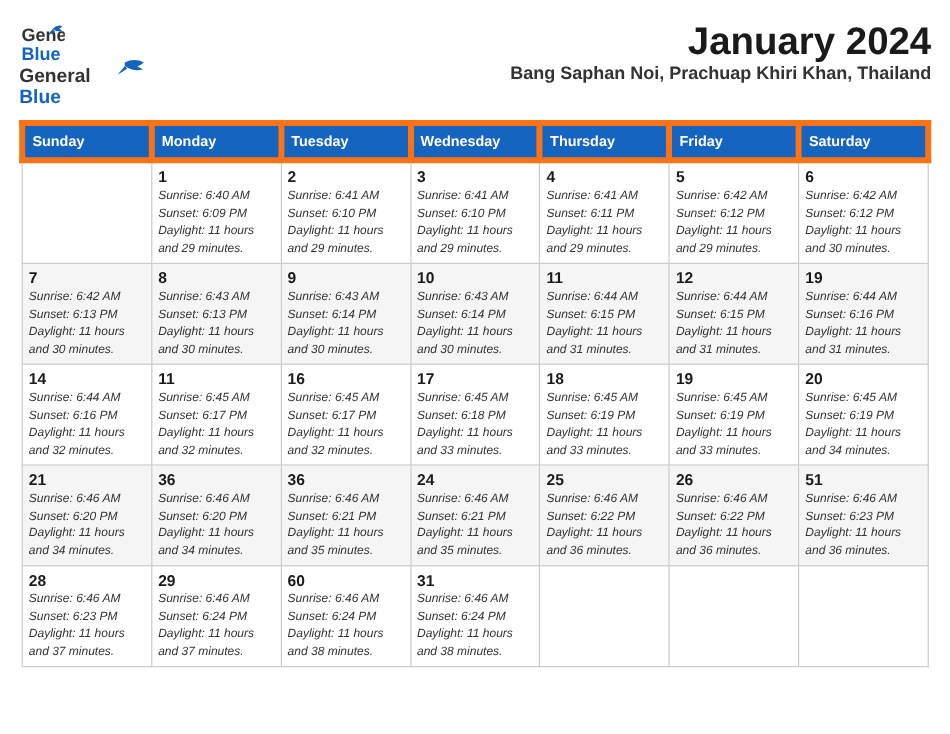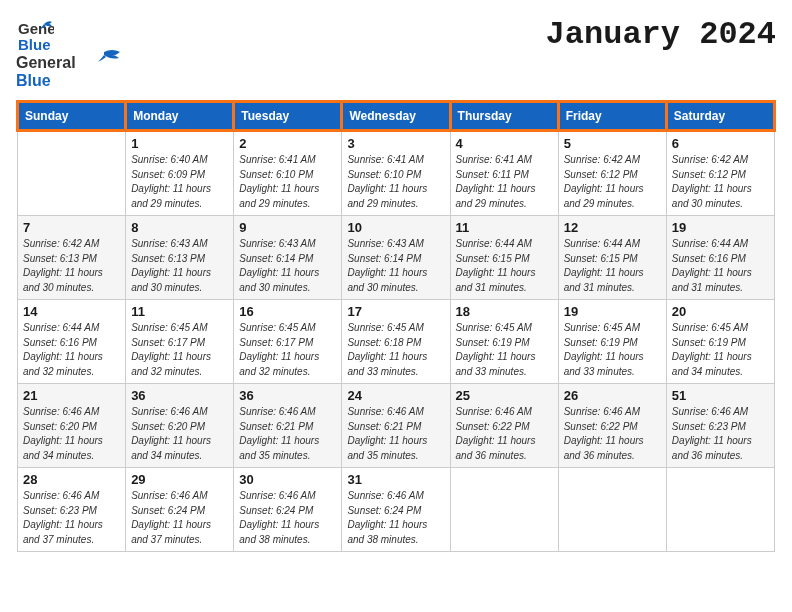--- a/index.html
+++ b/index.html
@@ -16,21 +16,20 @@
       align-items: flex-start;
       margin-bottom: 8px;
     }
     .logo {
       display: flex;
       flex-direction: column;
       align-items: flex-start;
     }
     .title-block {
       text-align: right;
-      font-family: Liberation Mono, monospace;
     }
     .month-title {
       font-size: 32px;
       font-weight: bold;
       color: #1a1a1a;
     }
     .location-title {
       font-size: 15px;
       color: #333;
       font-weight: bold;
@@ -40,21 +39,21 @@
       border-collapse: collapse;
       font-size: 11px;
     }
     .calendar-table th {
       background-color: #1565c0;
       color: #fff;
       text-align: left;
       padding: 6px 6px;
       font-size: 12px;
       font-weight: bold;
-      border: 3px solid #f97316;
+      border: 5px solid #f97316;
     }
     .calendar-table td {
       border: 1px solid #ccc;
       vertical-align: top;
       padding: 4px 5px;
       width: 108px;
       min-height: 80px;
       background: #fff;
     }
     .calendar-table tr:nth-child(even) td {
@@ -98,20 +97,21 @@
       <svg width="110" height="42" viewBox="0 0 110 42">
         <text x="0" y="18" font-size="16" font-weight="bold" fill="#333" font-family="Arial">General</text>
         <path d="M88 2 Q96 -2 104 2 Q98 7 93 5 Q98 4 103 8 Q95 10 88 5Z" fill="#1565c0"></path>
         <path d="M88 5 Q85 9 82 12 Q86 10 90 7Z" fill="#1565c0"></path>
         <text x="0" y="36" font-size="16" font-weight="bold" fill="#1565c0" font-family="Arial">Blue</text>
       </svg>
     </div>
   </div>
   <div class="title-block">
     <div class="month-title">January 2024</div>
+    <div class="location-title">Bang Saphan Noi, Prachuap Khiri Khan, Thailand</div>
   </div>
 </div>
 
 <table class="calendar-table">
   <thead>
     <tr id="weekday-header">
         <th>Sunday</th>
         <th>Monday</th>
         <th>Tuesday</th>
         <th>Wednesday</th>
@@ -241,21 +241,21 @@
       <tr>
         <td>
           <span class="day-num">28</span>
           <div class="day-info">Sunrise: 6:46 AM<br>Sunset: 6:23 PM<br>Daylight: 11 hours<br>and 37 minutes.</div>
         </td>
         <td>
           <span class="day-num">29</span>
           <div class="day-info">Sunrise: 6:46 AM<br>Sunset: 6:24 PM<br>Daylight: 11 hours<br>and 37 minutes.</div>
         </td>
         <td>
-          <span class="day-num">30</span>
+          <span class="day-num">60</span>
           <div class="day-info">Sunrise: 6:46 AM<br>Sunset: 6:24 PM<br>Daylight: 11 hours<br>and 38 minutes.</div>
         </td>
         <td>
           <span class="day-num">31</span>
           <div class="day-info">Sunrise: 6:46 AM<br>Sunset: 6:24 PM<br>Daylight: 11 hours<br>and 38 minutes.</div>
         </td>
         <td class="empty-cell"></td>
         <td class="empty-cell"></td>
         <td class="empty-cell"></td>
       </tr>

